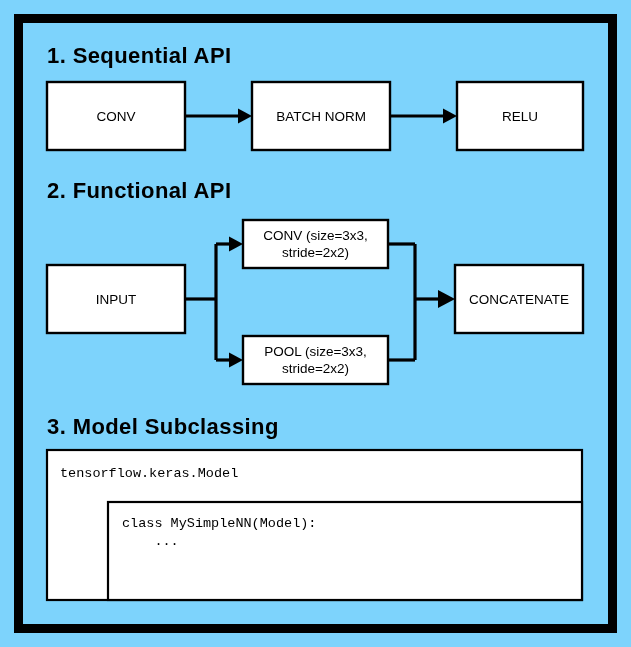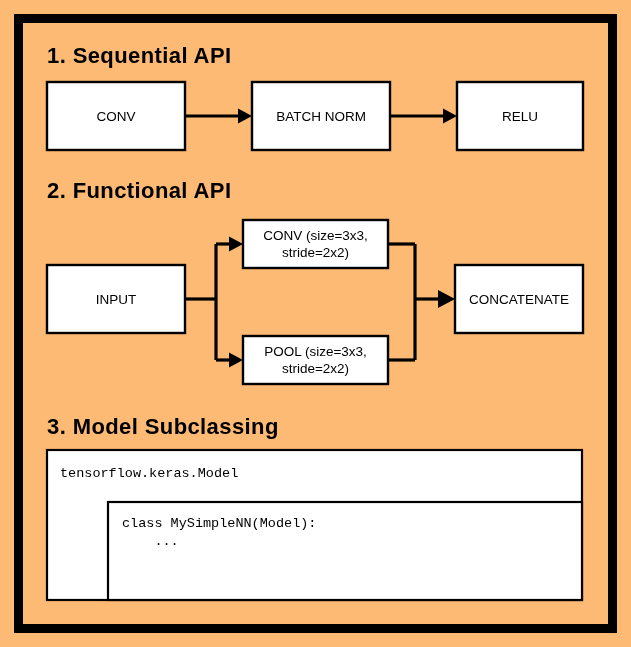--- a/index.html
+++ b/index.html
@@ -11,21 +11,21 @@
     width: 631px;
     height: 647px;
     font-family: "Liberation Sans", sans-serif;
     color: #000000;
   }
   #diagram-root {
     position: relative;
     width: 631px;
     height: 647px;
     overflow: hidden;
-    background: #fdba74;
+    background: #7dd3fc;
   }
   svg#figure {
     display: block;
     width: 631px;
     height: 647px;
   }
   .frame {
     fill: none;
     stroke: #000000;
     stroke-width: 9;

